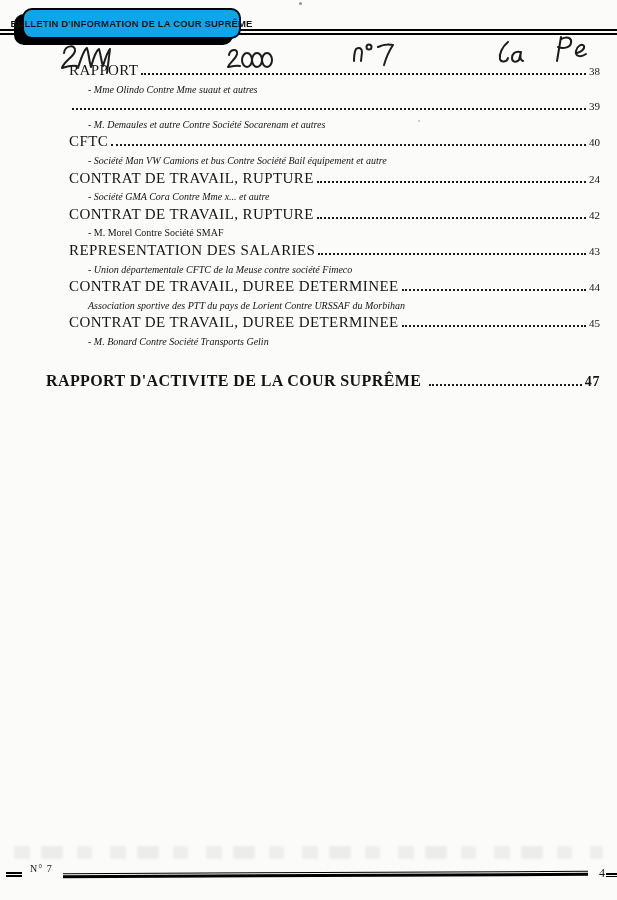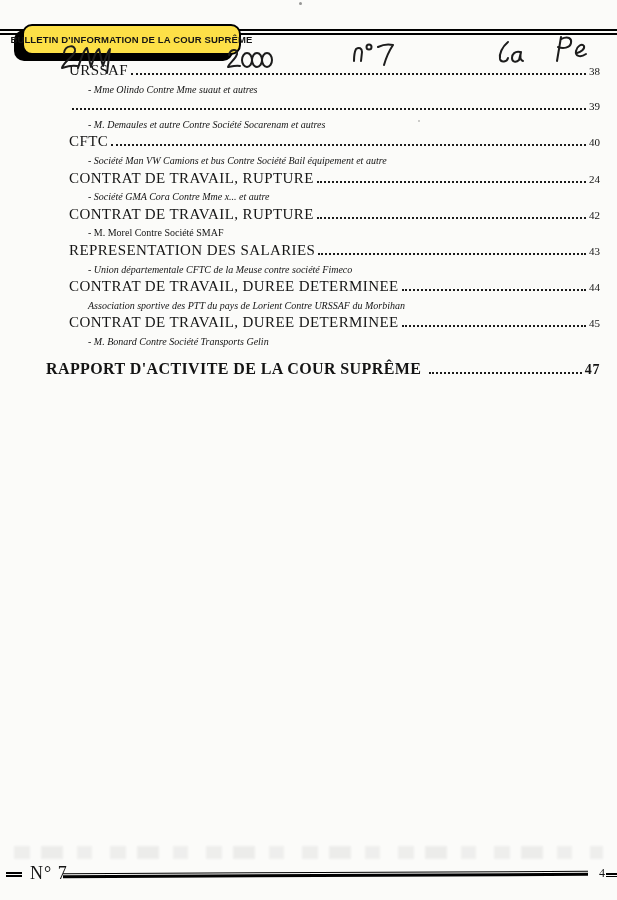--- a/index.html
+++ b/index.html
@@ -9,22 +9,22 @@
     font-family:"Liberation Serif", serif;
     color:#141414;
   }
   
   .header-rule{
     position:absolute;left:0;top:29px;width:617px;height:6px;
     border-top:2px solid #000;border-bottom:2px solid #000;
     box-sizing:border-box;
   }
   .banner-box{
-    position:absolute;left:22px;top:24px;width:219px;height:31px;
-    background:#fde047;border:2px solid #000;border-radius:10px;
+    position:absolute;left:22px;top:8px;width:219px;height:31px;
+    background:#0ea5e9;border:2px solid #000;border-radius:10px;
     box-shadow:-8px 6px 0 0 #000;
     display:flex;align-items:center;justify-content:center;
     box-sizing:border-box;z-index:3;
   }
   .banner-text{
     font-family:"Liberation Sans", sans-serif;
     font-size:9.5px;font-weight:bold;letter-spacing:0.15px;white-space:nowrap;
   }
   
   .hw{position:absolute;z-index:4;}
@@ -44,42 +44,42 @@
     border-bottom:2px dotted #1b1b1b;
     margin:0 3px 3px 3px;
   }
   .page-num{font-size:11px;}
   .case-row{
     padding-left:19px;font-style:italic;line-height:17.6px;font-size:10px;
     white-space:nowrap;
   }
   .case-row.upright{font-style:normal;}
   .report-row{
-    margin-top:9px;margin-left:-23px;
+    margin-top:21px;margin-left:-23px;
     font-weight:bold;font-size:16px;letter-spacing:0.6px;justify-content:flex-end;
   }
   .report-row .dots{margin-left:8px;}
   .report-row .page-num{font-weight:bold;font-size:14px;}
   
   .ghost{
     position:absolute;left:14px;right:14px;top:846px;height:13px;
     background:repeating-linear-gradient(90deg,
       #9a9a9a 0 16px, transparent 16px 27px,
       #8f8f8f 27px 49px, transparent 49px 63px,
       #a0a0a0 63px 78px, transparent 78px 96px);
     opacity:0.13;filter:blur(1.2px);
   }
   .speck{position:absolute;background:#444;border-radius:50%;}
   
   .footer{position:absolute;left:0;top:862px;width:617px;height:26px;}
   .f-stub-left{
     position:absolute;left:6px;top:10px;width:16px;height:5px;
     border-top:2px solid #000;border-bottom:2px solid #000;box-sizing:border-box;
   }
-  .f-issue{position:absolute;left:30px;top:1px;font-size:18px;letter-spacing:1px;}
+  .f-issue{position:absolute;left:30px;top:1px;font-size:10px;letter-spacing:1px;}
   .f-line{
     position:absolute;left:63px;width:525px;top:10px;height:5px;
     border-top:1px solid #000;border-bottom:3px solid #000;box-sizing:border-box;
     transform:rotate(-0.25deg);
   }
   .f-page{position:absolute;right:12px;top:4px;font-size:12px;}
   .f-stub-right{
     position:absolute;right:0;top:11px;width:11px;height:4px;
     border-top:2px solid #000;border-bottom:1px solid #000;box-sizing:border-box;
   }
@@ -123,21 +123,21 @@
   <svg width="38" height="28" viewBox="0 0 38 28">
     <path d="M9,3 L5,27"></path>
     <path d="M9,5 C16,2 20,4 19,9 C18,14 11,15 6,13"></path>
     <path d="M25,19 C29,18 33,15 32,12 C30,9 25,12 24,17 C23,22 28,24 34,20"></path>
   </svg>
 </span>
 
 <div class="toc">
 
   <div class="row title-row">
-    <span class="t">URSSAF</span>
+    <span class="t">RAPPORT</span>
     <span class="dots"></span>
     <span class="page-num">38</span>
   </div>
   <div class="case-row">- Mme Olindo Contre Mme suaut et autres</div>
 
   <div class="row title-row">
     <span class="dots"></span>
     <span class="page-num">39</span>
   </div>
   <div class="case-row">- M. Demaules et autre Contre Société Socarenam et autres</div>

